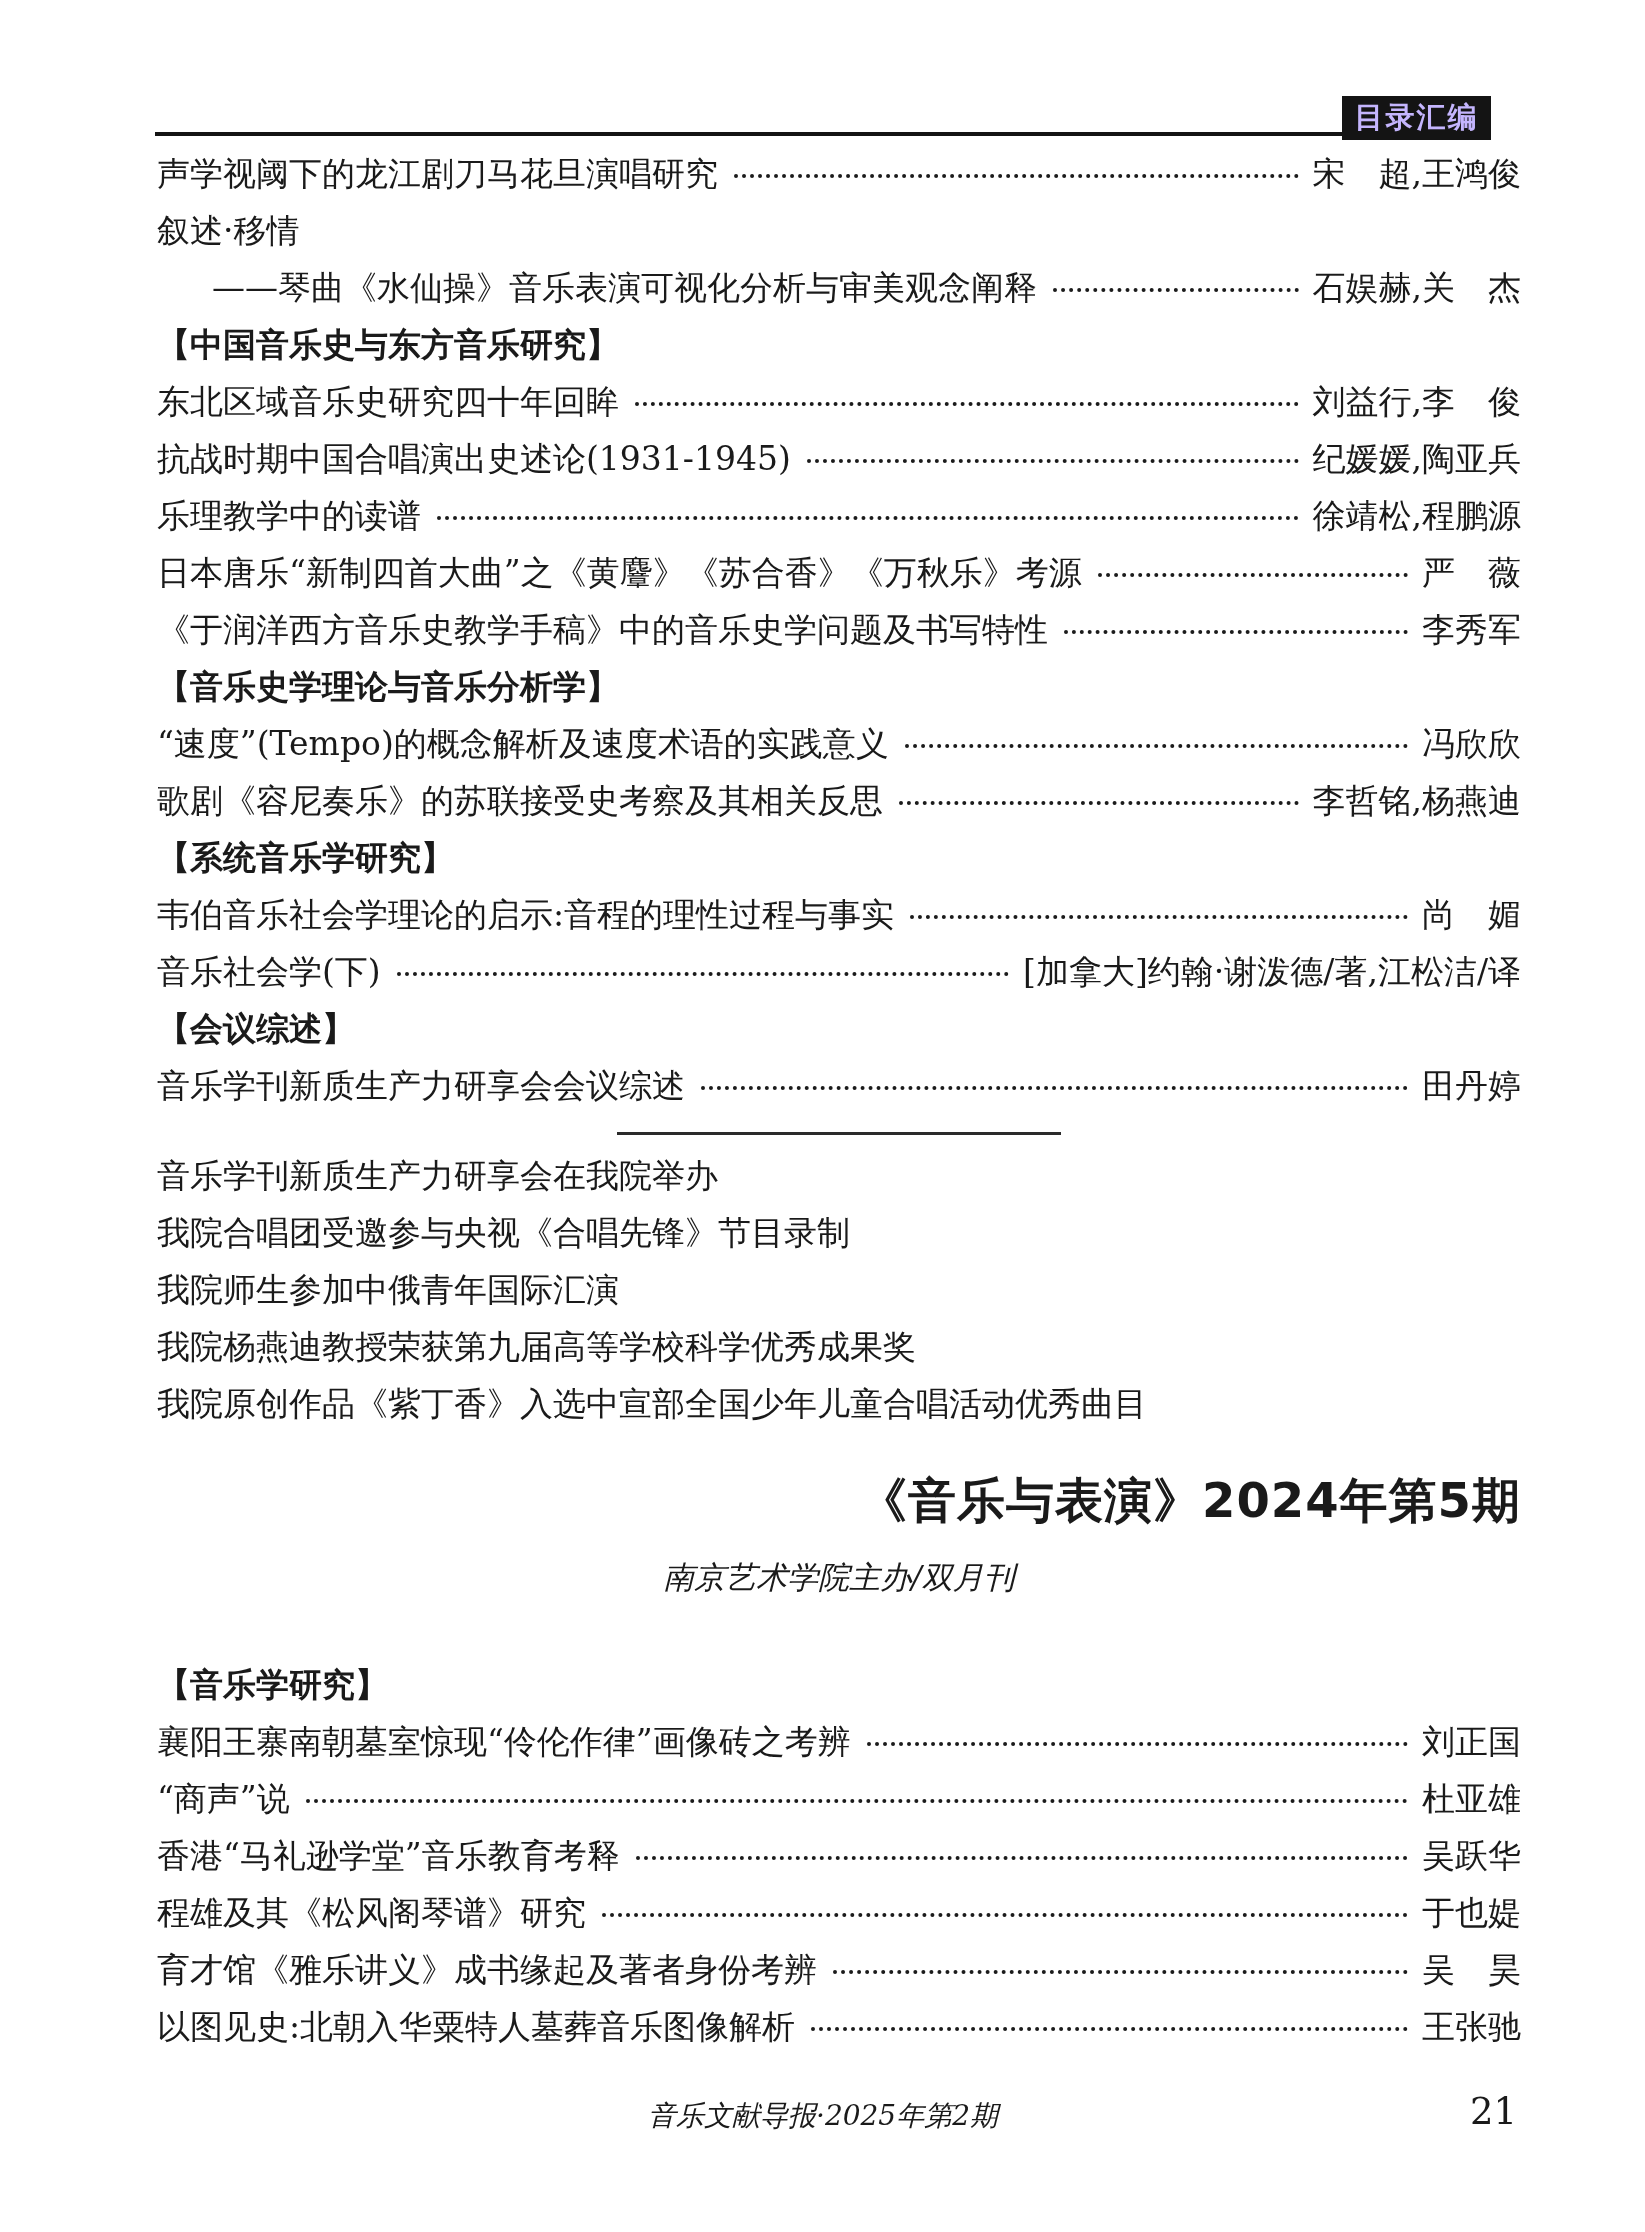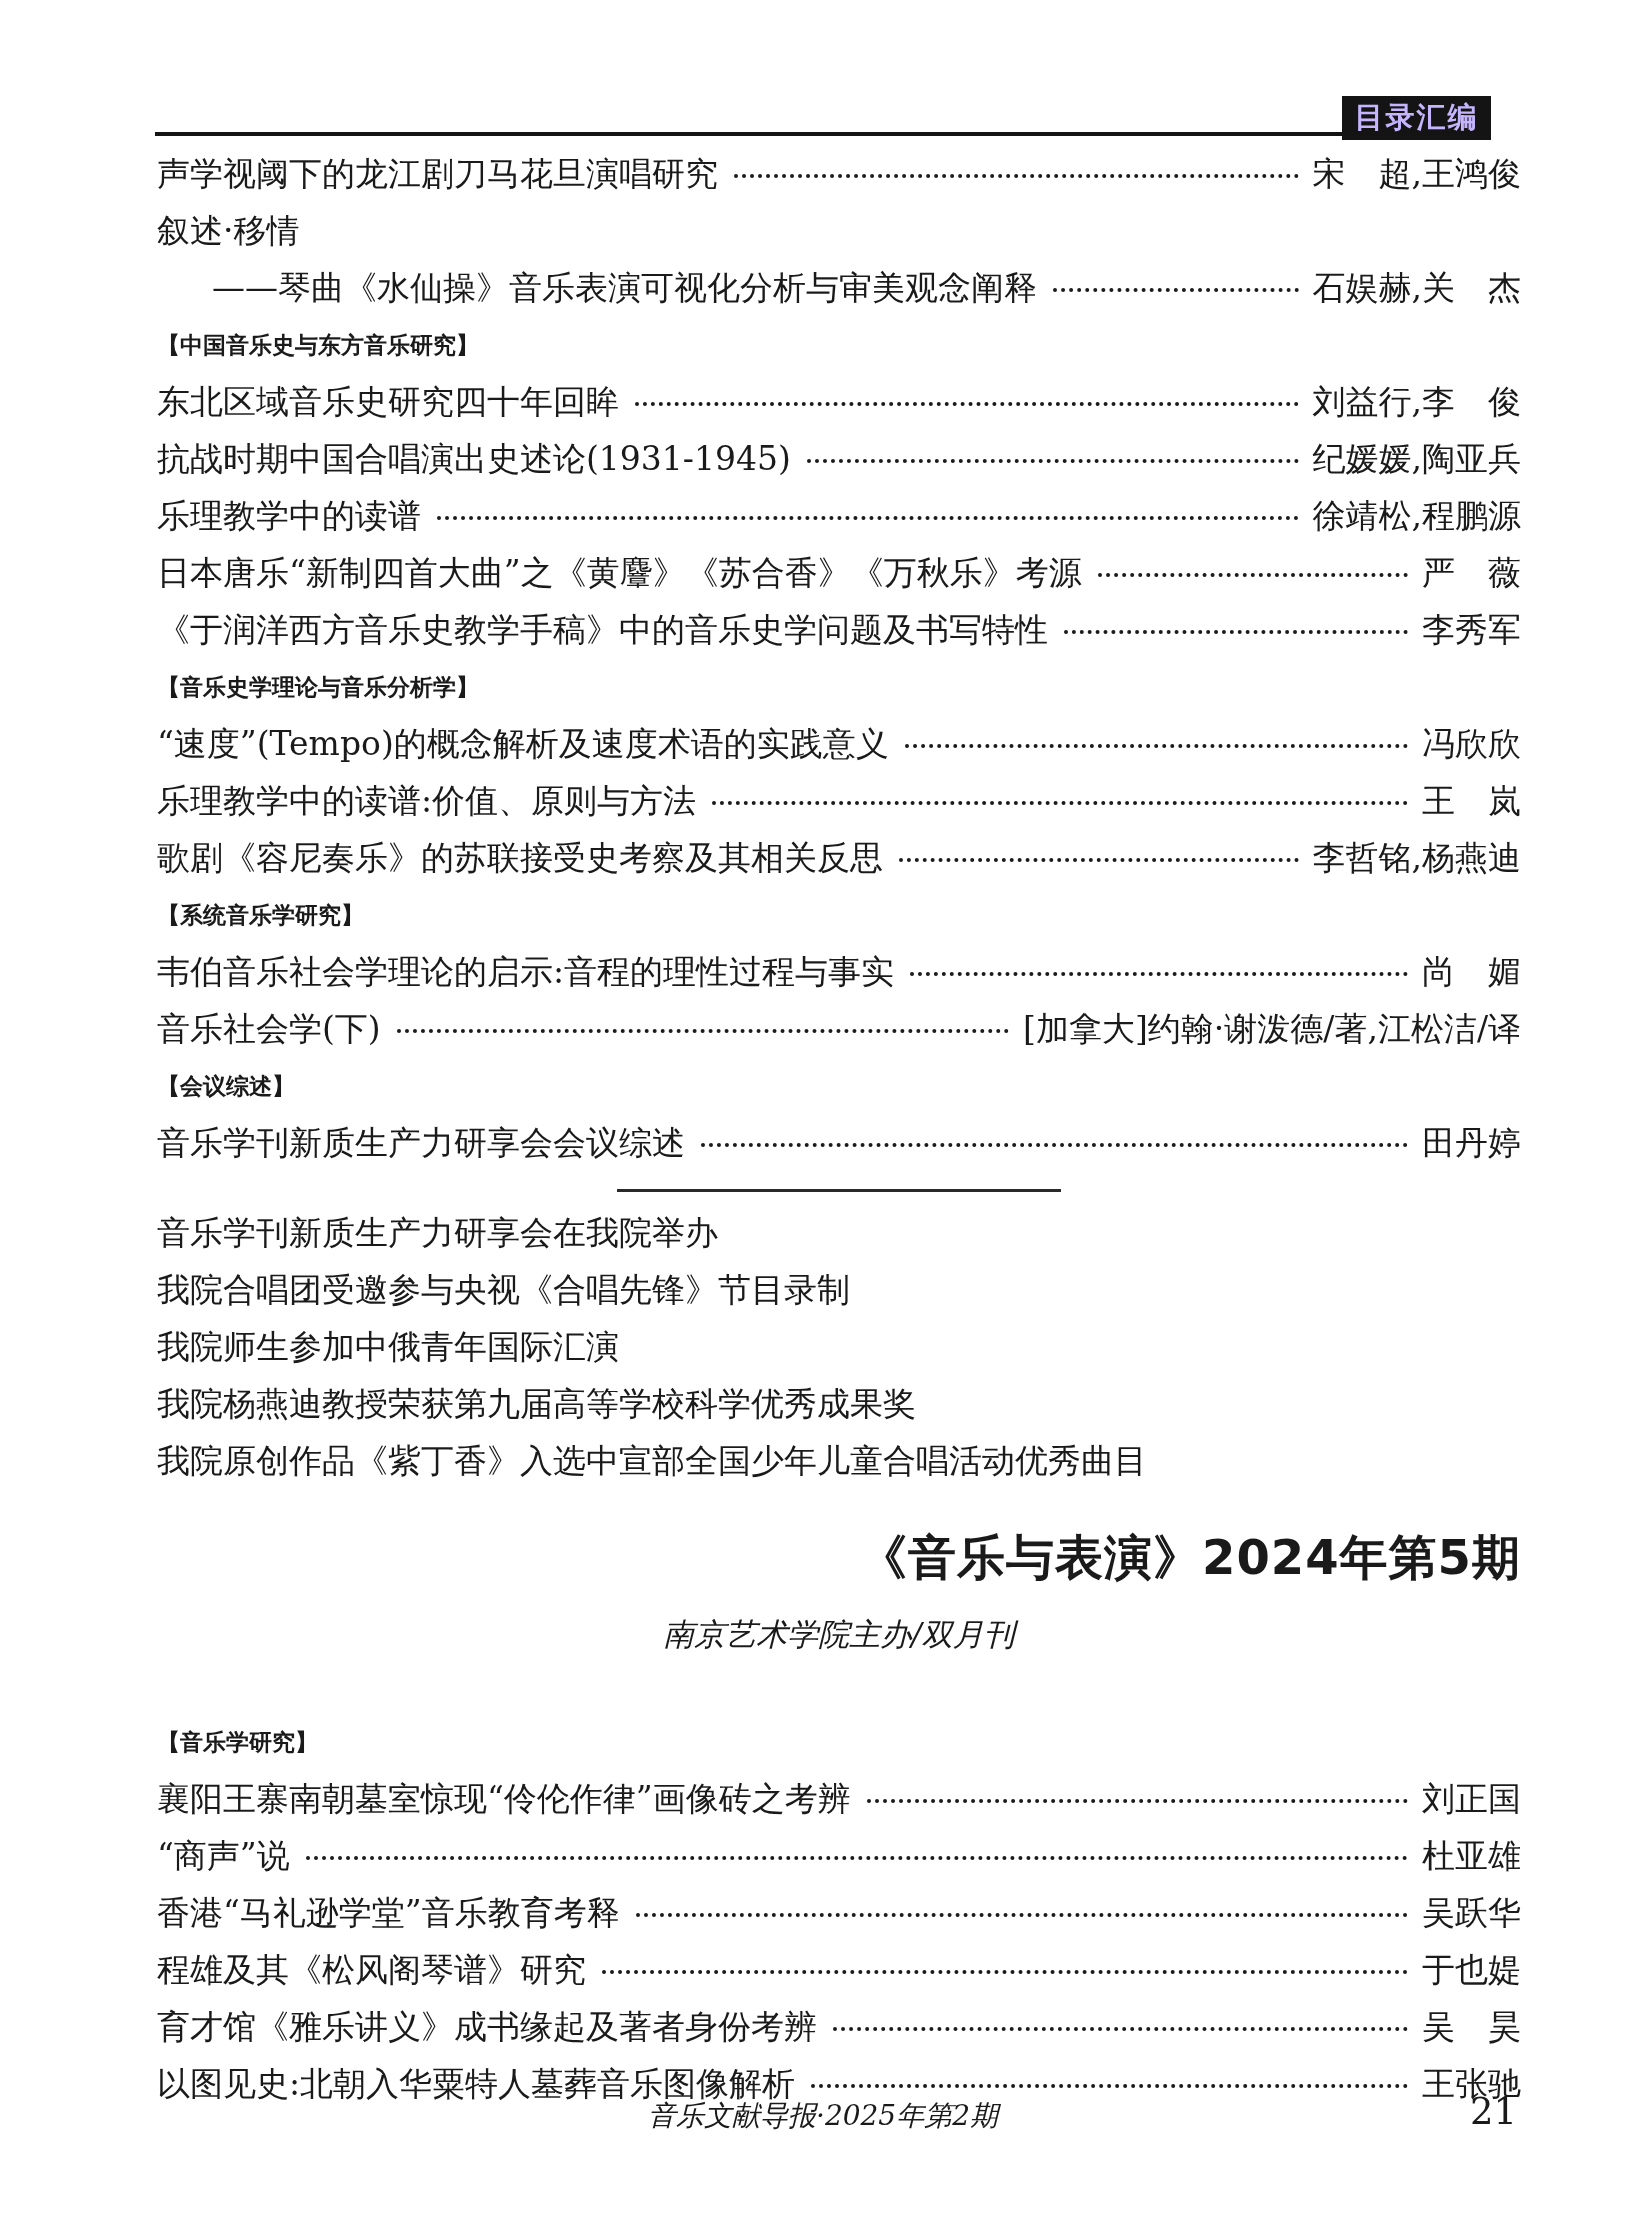--- a/index.html
+++ b/index.html
@@ -43,21 +43,21 @@
     height:0;
     border-bottom:4px dotted #1b1b1b;
     margin:0 14px 0 16px;
     transform:translateY(1px);
   }
   .row .authors { flex:0 0 auto; text-align:right; }
 
   .row.section {
     font-family:"DejaVu Sans", sans-serif;
     font-weight:bold;
-    font-size:23px;
+    font-size:33px;
   }
   .row.indent { padding-left:55px; }
 
   .divider {
     width:444px; height:3px; background:#2a2a2a;
     margin:17px auto 13px auto;
   }
 
   .j2-title {
     margin-top:36px;
@@ -138,25 +138,20 @@
   </div>
   <div class="row section">
     <span class="title">【音乐史学理论与音乐分析学】</span>
   </div>
   <div class="row">
     <span class="title">“速度”(Tempo)的概念解析及速度术语的实践意义</span>
     <span class="leader"></span>
     <span class="authors">冯欣欣</span>
   </div>
   <div class="row">
-    <span class="title">乐理教学中的读谱:价值、原则与方法</span>
-    <span class="leader"></span>
-    <span class="authors">王　岚</span>
-  </div>
-  <div class="row">
     <span class="title">歌剧《容尼奏乐》的苏联接受史考察及其相关反思</span>
     <span class="leader"></span>
     <span class="authors">李哲铭,杨燕迪</span>
   </div>
   <div class="row section">
     <span class="title">【系统音乐学研究】</span>
   </div>
   <div class="row">
     <span class="title">韦伯音乐社会学理论的启示:音程的理性过程与事实</span>
     <span class="leader"></span>

